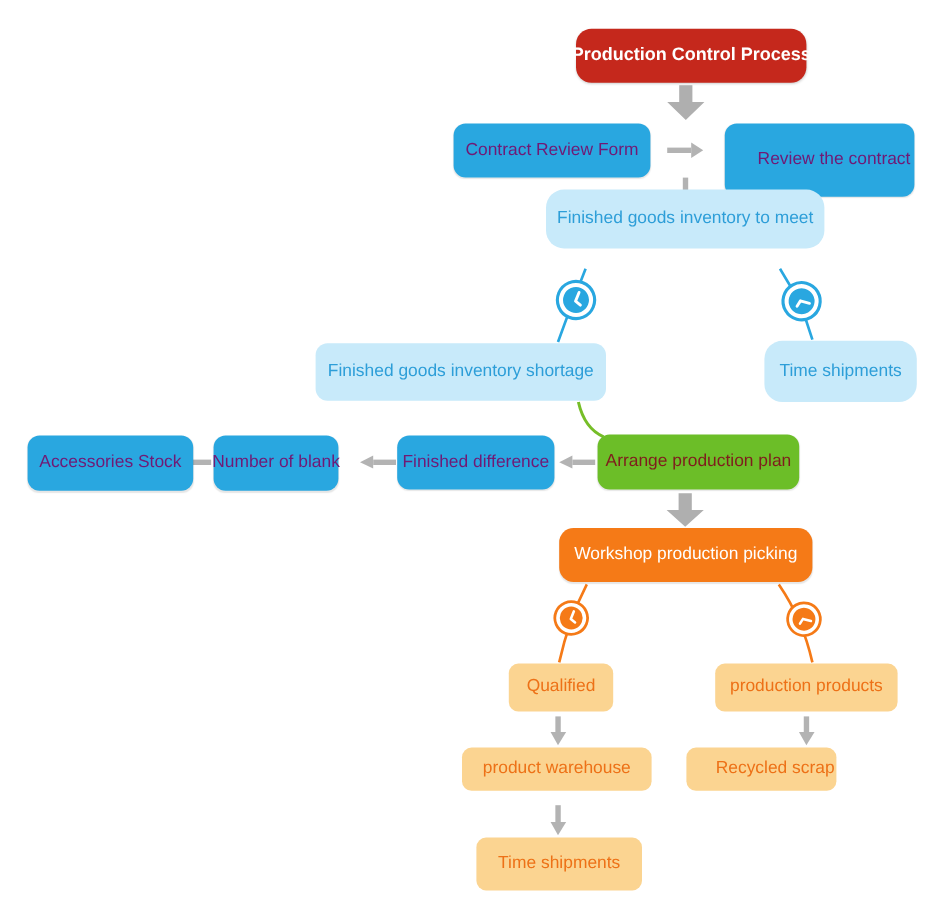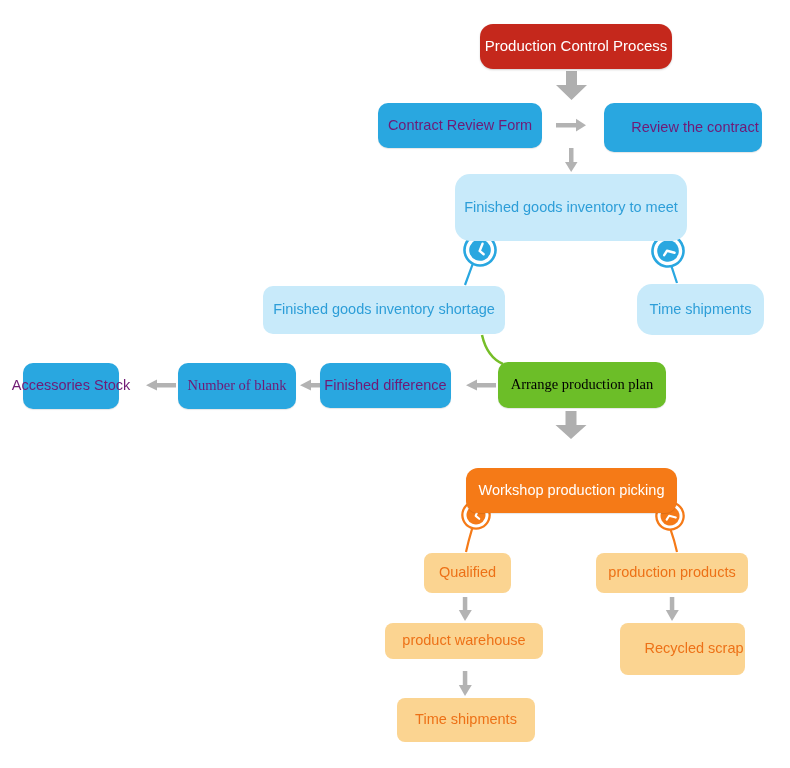--- a/index.html
+++ b/index.html
@@ -9,23 +9,23 @@
   }
   .layer { position:absolute; left:0; top:0; }
   .node {
     position:absolute; display:flex; align-items:center; justify-content:center;
     text-align:center; font-size:14.5px; white-space:nowrap; line-height:1.1;
     border-radius:10px; box-sizing:border-box;
   }
   .node.red     { background:var(--red,#C5281C); color:#fff; border-radius:13px; font-size:15px;
                   box-shadow:0 1px 2px rgba(0,0,0,.18); }
   .node.blue    { background:var(--blue,#29A7E0); color:#701a75; box-shadow:0 1px 1px rgba(0,0,0,.10); }
-  .node.green   { background:var(--green,#6CBE28); color:#000000; box-shadow:0 1px 1px rgba(0,0,0,.10);font-family:Liberation Serif, serif; }
+  .node.green   { background:var(--green,#6CBE28); color:#7f1d1d; box-shadow:0 1px 1px rgba(0,0,0,.10); }
   .node.orange  { background:var(--orange,#F57A17); color:#fff; border-radius:12px;
-                  box-shadow:0 1px 1px rgba(0,0,0,.10);margin-top:28px; }
+                  box-shadow:0 1px 1px rgba(0,0,0,.10); }
   .node.lblue   { background:var(--light-blue,#C8EAFA); color:var(--light-blue-text,#2D9ED8); border-radius:15px; }
   .node.lorange { background:var(--light-orange,#FBD491); color:var(--light-orange-text,#ED7117); border-radius:8px; }
 </style>
 </head>
 <body>
 
 <div class="canvas">
 
   <svg class="layer" width="790" height="768" viewBox="0 0 790 768">
 
@@ -86,44 +86,44 @@
       <circle r="10.8" fill="var(--orange,#F57A17)"></circle>
       <path d="M0,1 L0,-6.8 M0,1 L5,2.6" stroke="#ffffff" stroke-width="2.4" stroke-linecap="round" fill="none"></path>
     </g>
     <g transform="translate(670,516) rotate(105) scale(0.88)">
       <circle r="15.5" fill="#ffffff" stroke="var(--orange,#F57A17)" stroke-width="2.6"></circle>
       <circle r="10.8" fill="var(--orange,#F57A17)"></circle>
       <path d="M0,1 L0,-6.8 M0,1 L5,2.6" stroke="#ffffff" stroke-width="2.4" stroke-linecap="round" fill="none"></path>
     </g>
   </svg>
 
-  <div class="node red" style="left:480px; top:24px; width:192px; height:45px;">Production Control Process</div>
+  <div class="node red" style="left:480px; top:24px; width:192px; height:45px;font-weight:bold;">Production Control Process</div>
 
   <div class="node blue" style="left:378px; top:103px; width:164px; height:45px;">Contract Review Form</div>
 
-  <div class="node blue" style="left:604px; top:103px; width:158px; height:49px;padding-left:24px;">Review the contract</div>
+  <div class="node blue" style="left:604px; top:103px; width:158px; height:61px;padding-left:24px;">Review the contract</div>
 
-  <div class="node lblue" style="left:455px; top:174px; width:232px; height:67px;">Finished goods inventory to meet</div>
+  <div class="node lblue" style="left:455px; top:158px; width:232px; height:49px;">Finished goods inventory to meet</div>
 
   <div class="node lblue" style="left:263px; top:286px; width:242px; height:48px;border-radius:10px;">Finished goods inventory shortage</div>
 
   <div class="node lblue" style="left:637px; top:284px; width:127px; height:51px;">Time shipments</div>
 
-  <div class="node blue" style="left:23px; top:363px; width:96px; height:46px;">Accessories Stock</div>
+  <div class="node blue" style="left:23px; top:363px; width:138px; height:46px;">Accessories Stock</div>
 
-  <div class="node blue" style="left:178px; top:363px; width:118px; height:46px;font-family:Liberation Serif, serif;">Number of blank</div>
+  <div class="node blue" style="left:178px; top:363px; width:104px; height:46px;">Number of blank</div>
 
-  <div class="node blue" style="left:320px; top:363px; width:131px; height:45px;">Finished difference</div>
+  <div class="node blue" style="left:331px; top:363px; width:131px; height:45px;">Finished difference</div>
 
   <div class="node green" style="left:498px; top:362px; width:168px; height:46px;">Arrange production plan</div>
 
   <div class="node orange" style="left:466px; top:440px; width:211px; height:45px;">Workshop production picking</div>
 
   <div class="node lorange" style="left:424px; top:553px; width:87px; height:40px;">Qualified</div>
 
   <div class="node lorange" style="left:596px; top:553px; width:152px; height:40px;">production products</div>
 
   <div class="node lorange" style="left:385px; top:623px; width:158px; height:36px;">product warehouse</div>
 
-  <div class="node lorange" style="left:620px; top:623px; width:125px; height:52px;padding-left:23px;">Recycled scrap</div>
+  <div class="node lorange" style="left:572px; top:623px; width:125px; height:36px;padding-left:23px;">Recycled scrap</div>
 
   <div class="node lorange" style="left:397px; top:698px; width:138px; height:44px;">Time shipments</div>
 </div>
 
 </body></html>

